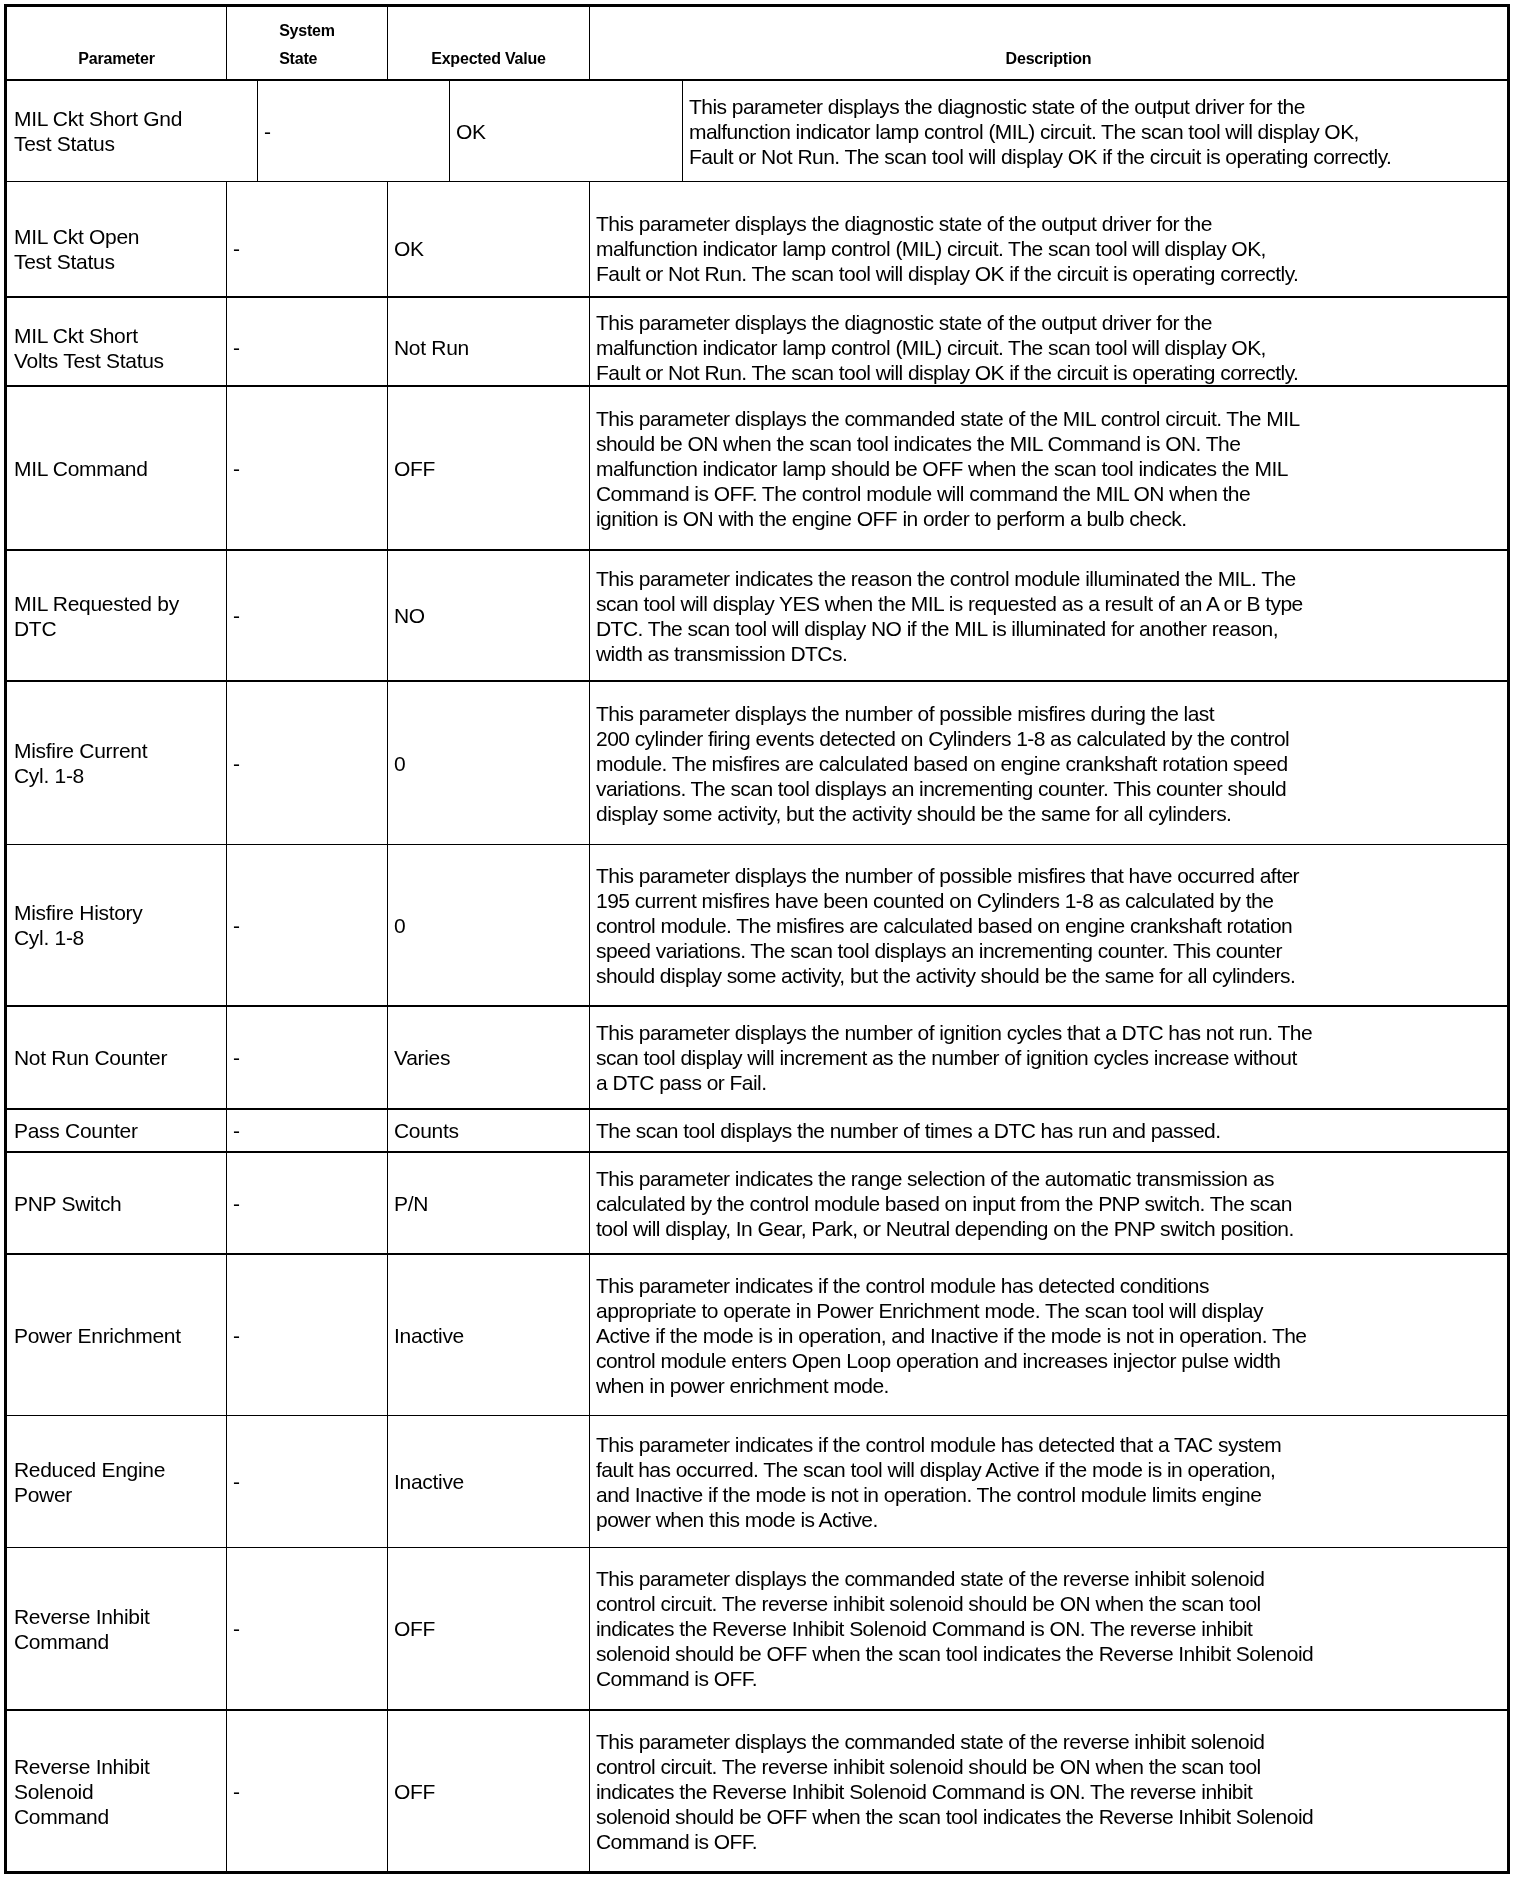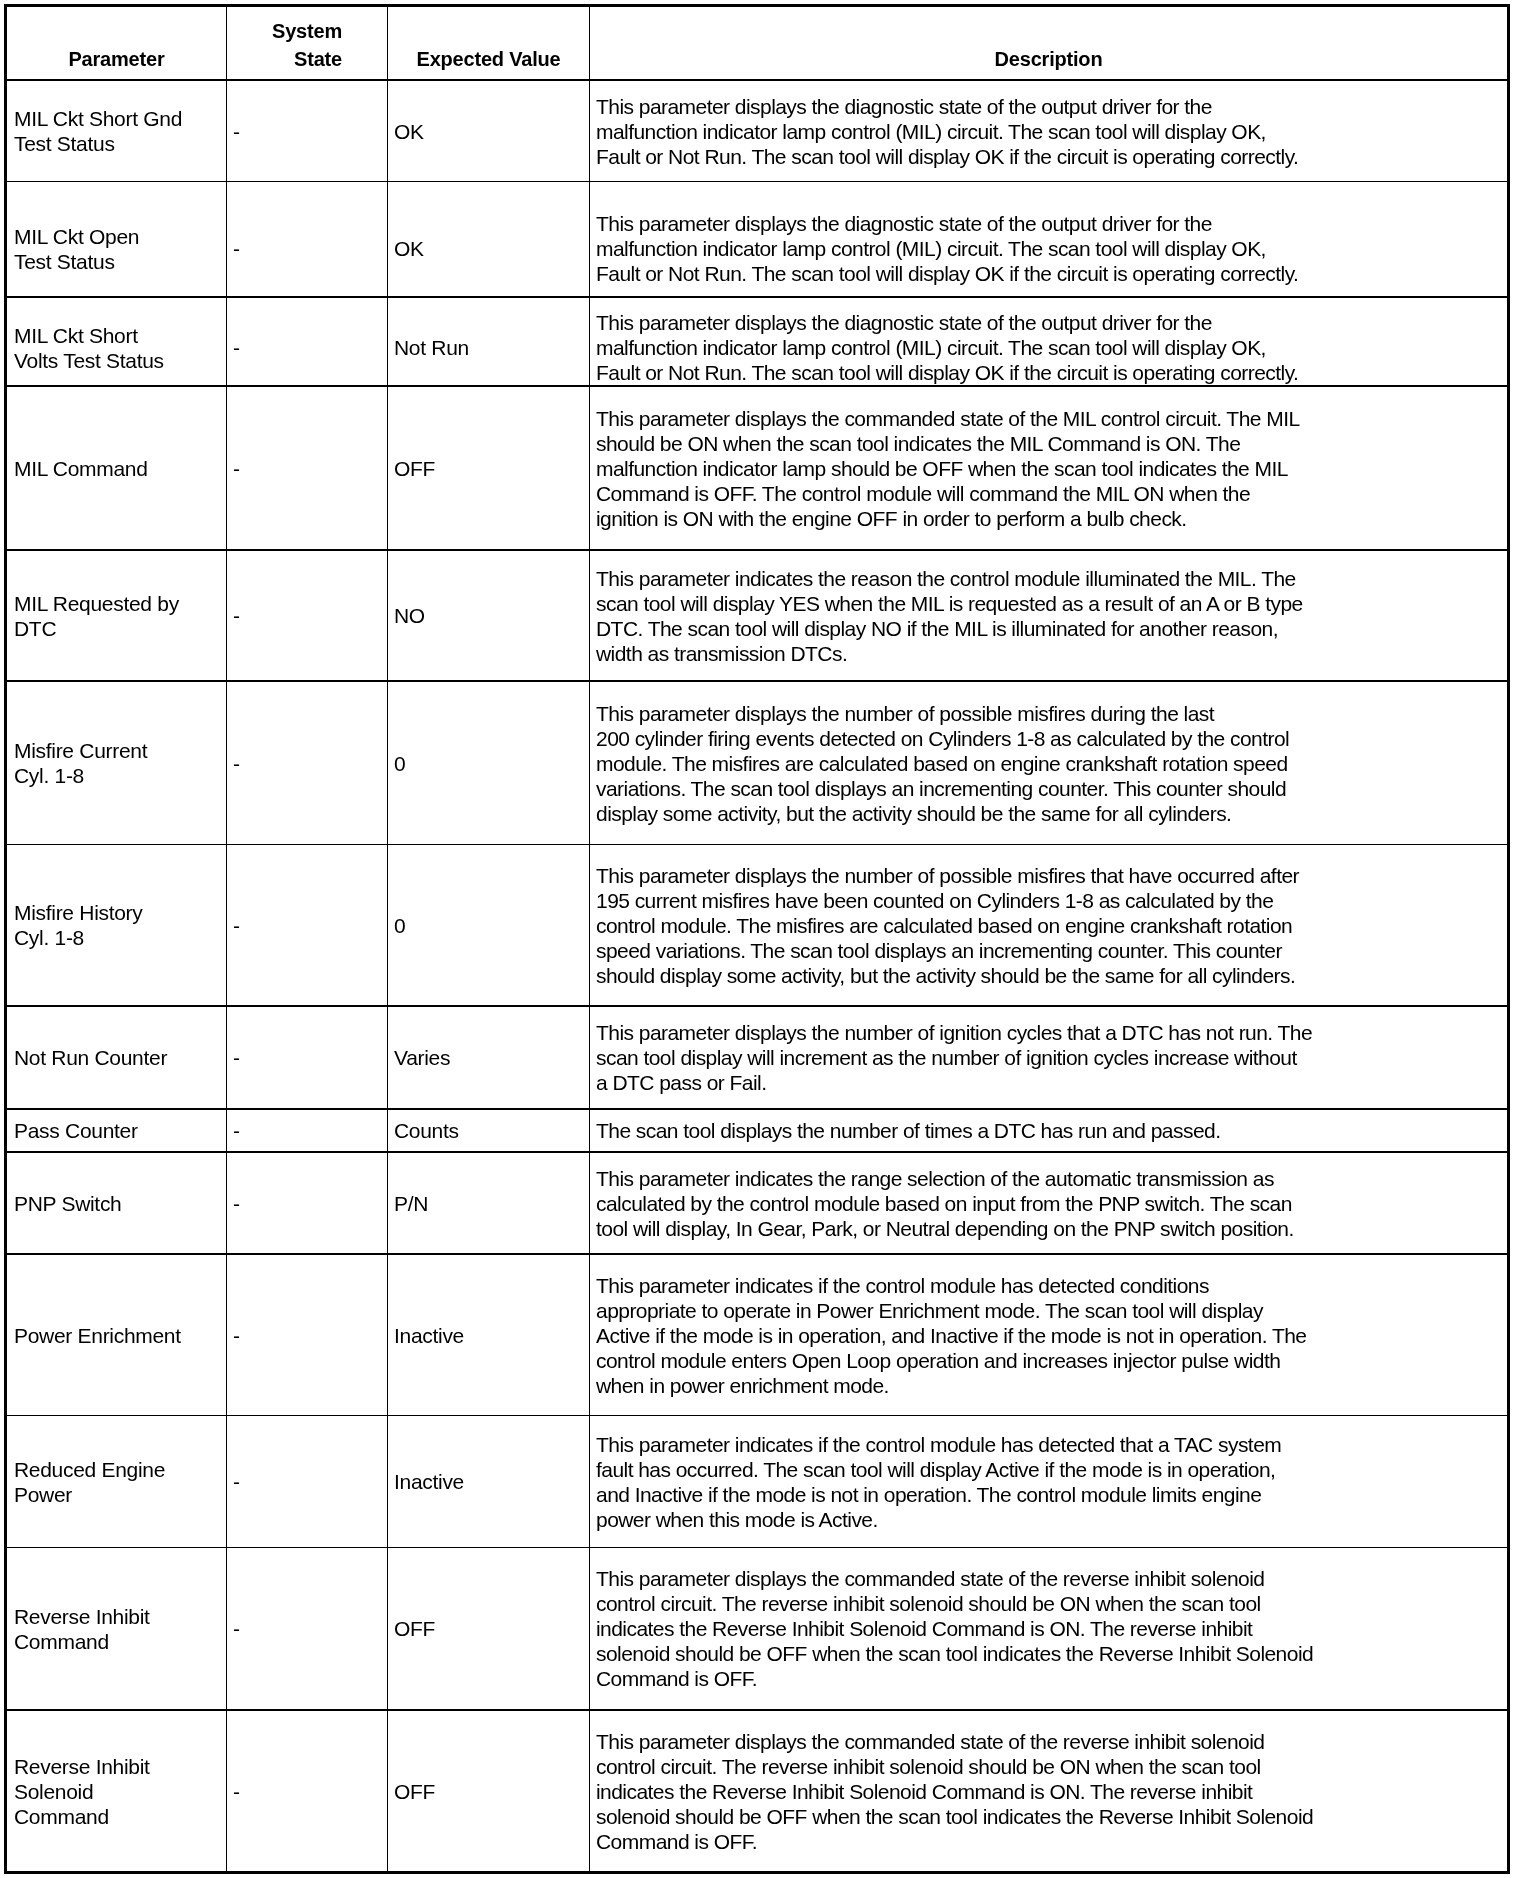--- a/index.html
+++ b/index.html
@@ -13,21 +13,21 @@
   .cell { box-sizing: border-box; height: 100%; display: flex; align-items: center;
           font-size: 21px; line-height: 25px; padding-left: 7px; padding-right: 2px; overflow: hidden; }
   .cell + .cell { border-left: 1px solid #000; }
   .c1 { width: 219px; }
   .c2 { width: 161px; padding-left: 6px; }
   .c3 { width: 202px; padding-left: 6px; }
   .c4 { flex: 1; padding-left: 6px; }
   .cell .txt { display: block; white-space: nowrap; letter-spacing: -0.3px; }
   .c4 .txt { letter-spacing: -0.55px; }
   .hdr .cell { align-items: flex-end; justify-content: center; font-weight: bold;
-               font-size: 20px; line-height: 28px; padding: 0 0 6px 0; text-align: right; }
+               font-size: 16px; line-height: 28px; padding: 0 0 6px 0; text-align: left; }
   .hdr .cell .txt { letter-spacing: -0.2px; }
   .lines { display: flex; flex-direction: column; }
 </style>
 </head>
 <body>
 
 <div class="tbl">
 
   <div class="row hdr" style="top:0px;height:72px;">
     <div class="cell c1">
@@ -41,21 +41,21 @@
     </div>
     <div class="cell c3">
       <span class="txt">Expected Value</span>
     </div>
     <div class="cell c4">
       <span class="txt">Description</span>
     </div>
   </div>
 
   <div id="rows-host">
-  <div class="row sep-thick" style="top: 72px; height: 102px;">
+  <div class="row sep-thick" style="top: 72px; height: 102px; gap: 31px;">
     <div class="cell c1">
           <span class="lines param-lines">
             <span class="txt">MIL Ckt Short Gnd</span>
             <span class="txt">Test Status</span>
           </span>
         </div>
     <div class="cell c2">
           <span class="txt state-txt">-</span>
         </div>
     <div class="cell c3">

